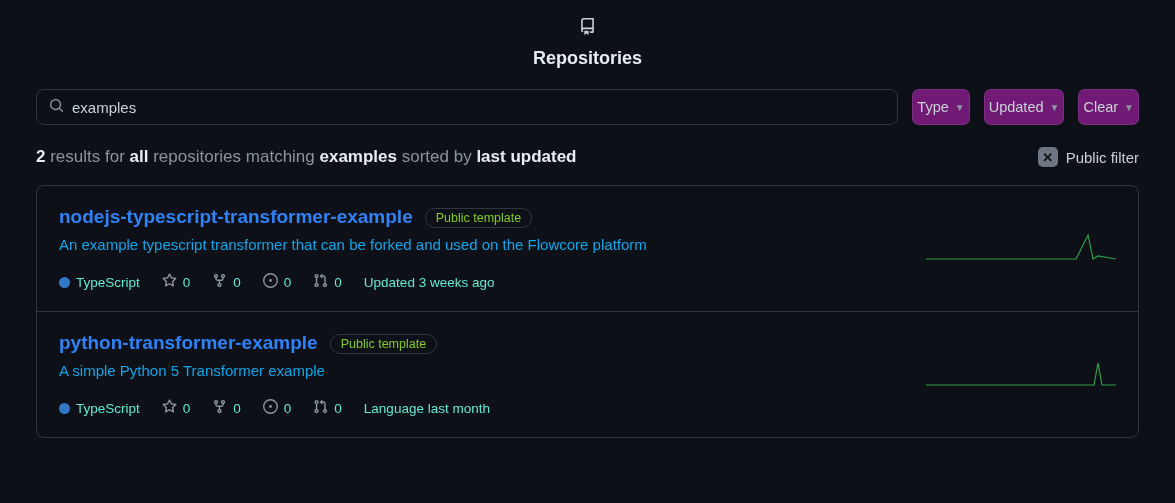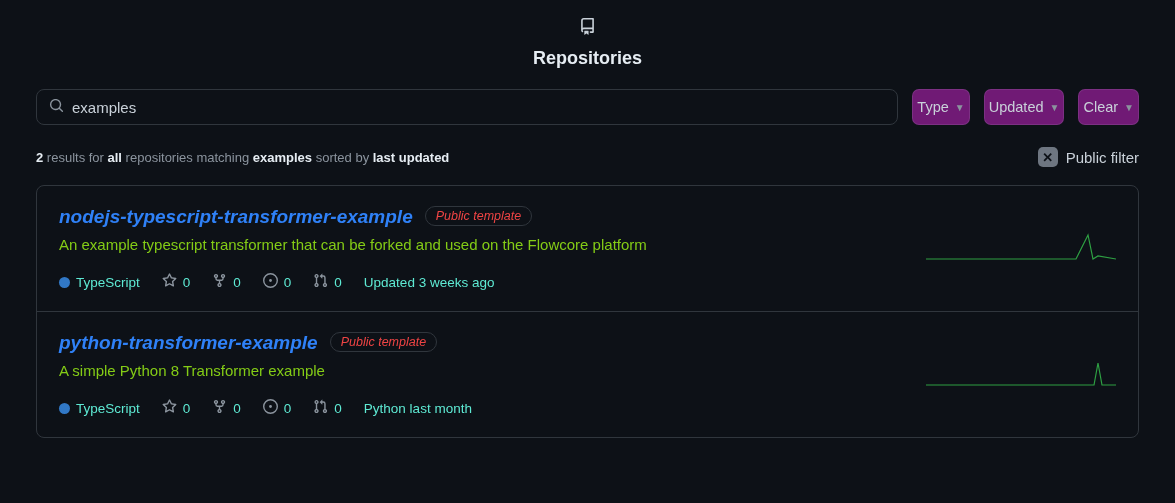--- a/index.html
+++ b/index.html
@@ -45,39 +45,39 @@
       border-radius:7px;
       padding:0 4px;
       height:36px;
       font-size:14.5px;
       font-weight:500;
       cursor:pointer;
     }
     .fbtn .caret { font-size:10px; color:#8b949e; }
 
     .summaryrow { display:flex; justify-content:space-between; align-items:center; margin-bottom:18px; }
-    .summary { color:#8b949e; font-size:13px; }
+    .summary { color:#8b949e; font-size:17px; }
     .summary b { color:#e6edf3; font-weight:600; }
     .clearf { display:inline-flex; align-items:center; gap:8px; color:#c9d1d9; font-size:15px; cursor:pointer; }
     .close { display:inline-flex; align-items:center; justify-content:center; width:20px; height:20px; background:#6e7681; border-radius:5px; color:#0d1117; font-size:13px; font-weight:700; }
 
     .listbox { border:1px solid #30363d; border-radius:8px; overflow:hidden; }
     .item { padding:20px 22px; display:flex; justify-content:space-between; gap:30px; }
     .item + .item { border-top:1px solid #30363d; }
     .left { flex:1; }
-    .titlerow { display:flex; align-items:flex-start; gap:12px; margin-bottom:8px;font-style:italic; }
+    .titlerow { display:flex; align-items:flex-end; gap:12px; margin-bottom:8px; }
     .reponame { color:#2f81f7; font-size:19px; font-weight:600; text-decoration:none; }
     .badge {
       border:1px solid #30363d;
       border-radius:20px;
       padding:2px 10px;
       font-size:12.5px;
-      color:#ef4444;
-    }
-    .desc { color:#84cc16; font-size:15px; margin-bottom:20px; }
+      color:#84cc16;
+    }
+    .desc { color:#0ea5e9; font-size:15px; margin-bottom:20px; }
     .meta { display:flex; align-items:center; gap:22px; color:#5eead4; font-size:13.5px; }
     .meta .m { display:inline-flex; align-items:center; gap:6px; }
     .langdot { width:11px; height:11px; border-radius:50%; background:#3178c6; }
     .meta svg { fill:#8b949e; }
     .spark { width:190px; height:40px; align-self:center; }
     .spark svg { width:100%; height:100%; }
     .spark polyline { fill:none; stroke:#2ea043; stroke-width:1.2; }
   </style>
 </head>
 <body>
@@ -172,21 +172,21 @@
         </svg>
     </div>
   </div>
 
   <div class="item">
     <div class="left">
       <div class="titlerow">
         <a href="#" class="reponame">python-transformer-example</a>
         <span class="badge">Public template</span>
       </div>
-      <div class="desc">A simple Python 8 Transformer example</div>
+      <div class="desc">A simple Python 5 Transformer example</div>
       <div class="meta">
         <span class="m">
             <span class="langdot"></span>
             <span>TypeScript</span>
           </span>
         <span class="m">
             <span><svg width="15" height="15" viewBox="0 0 16 16">
                 <path d="M8 .25a.75.75 0 0 1 .673.418l1.882 3.815 4.21.612a.75.75 0 0 1 .416 1.279l-3.046 2.97.719 4.192a.751.751 0 0 1-1.088.791L8 12.347l-3.766 1.98a.75.75 0 0 1-1.088-.79l.72-4.194L.818 6.374a.75.75 0 0 1 .416-1.28l4.21-.611L7.327.668A.75.75 0 0 1 8 .25Zm0 2.445L6.615 5.5a.75.75 0 0 1-.564.41l-3.097.45 2.24 2.184a.75.75 0 0 1 .216.664l-.528 3.084 2.769-1.456a.75.75 0 0 1 .698 0l2.77 1.456-.53-3.084a.75.75 0 0 1 .216-.664l2.24-2.183-3.096-.45a.75.75 0 0 1-.564-.41L8 2.694Z"></path>
               </svg></span>
             <span>0</span>
@@ -203,21 +203,21 @@
                 <path d="M8 0a8 8 0 1 1 0 16A8 8 0 0 1 8 0ZM1.5 8a6.5 6.5 0 1 0 13 0 6.5 6.5 0 0 0-13 0Z"></path>
               </svg></span>
             <span>0</span>
           </span>
         <span class="m">
             <span><svg width="15" height="15" viewBox="0 0 16 16">
                 <path d="M1.5 3.25a2.25 2.25 0 1 1 3 2.122v5.256a2.251 2.251 0 1 1-1.5 0V5.372A2.25 2.25 0 0 1 1.5 3.25Zm5.677-.177L9.573.677A.25.25 0 0 1 10 .854V2.5h1A2.5 2.5 0 0 1 13.5 5v5.628a2.251 2.251 0 1 1-1.5 0V5a1 1 0 0 0-1-1h-1v1.646a.25.25 0 0 1-.427.177L7.177 3.427a.25.25 0 0 1 0-.354ZM3.75 2.5a.75.75 0 1 0 0 1.5.75.75 0 0 0 0-1.5Zm0 9.5a.75.75 0 1 0 0 1.5.75.75 0 0 0 0-1.5Zm8.25.75a.75.75 0 1 0 1.5 0 .75.75 0 0 0-1.5 0Z"></path>
               </svg></span>
             <span>0</span>
           </span>
-        <span class="m">Python last month</span>
+        <span class="m">Language last month</span>
       </div>
     </div>
     <div class="spark">
       <svg viewBox="0 0 190 40">
           <polyline points="0,30 168,30 172,8 176,30 190,30"></polyline>
         </svg>
     </div>
   </div>
 
 </div>

